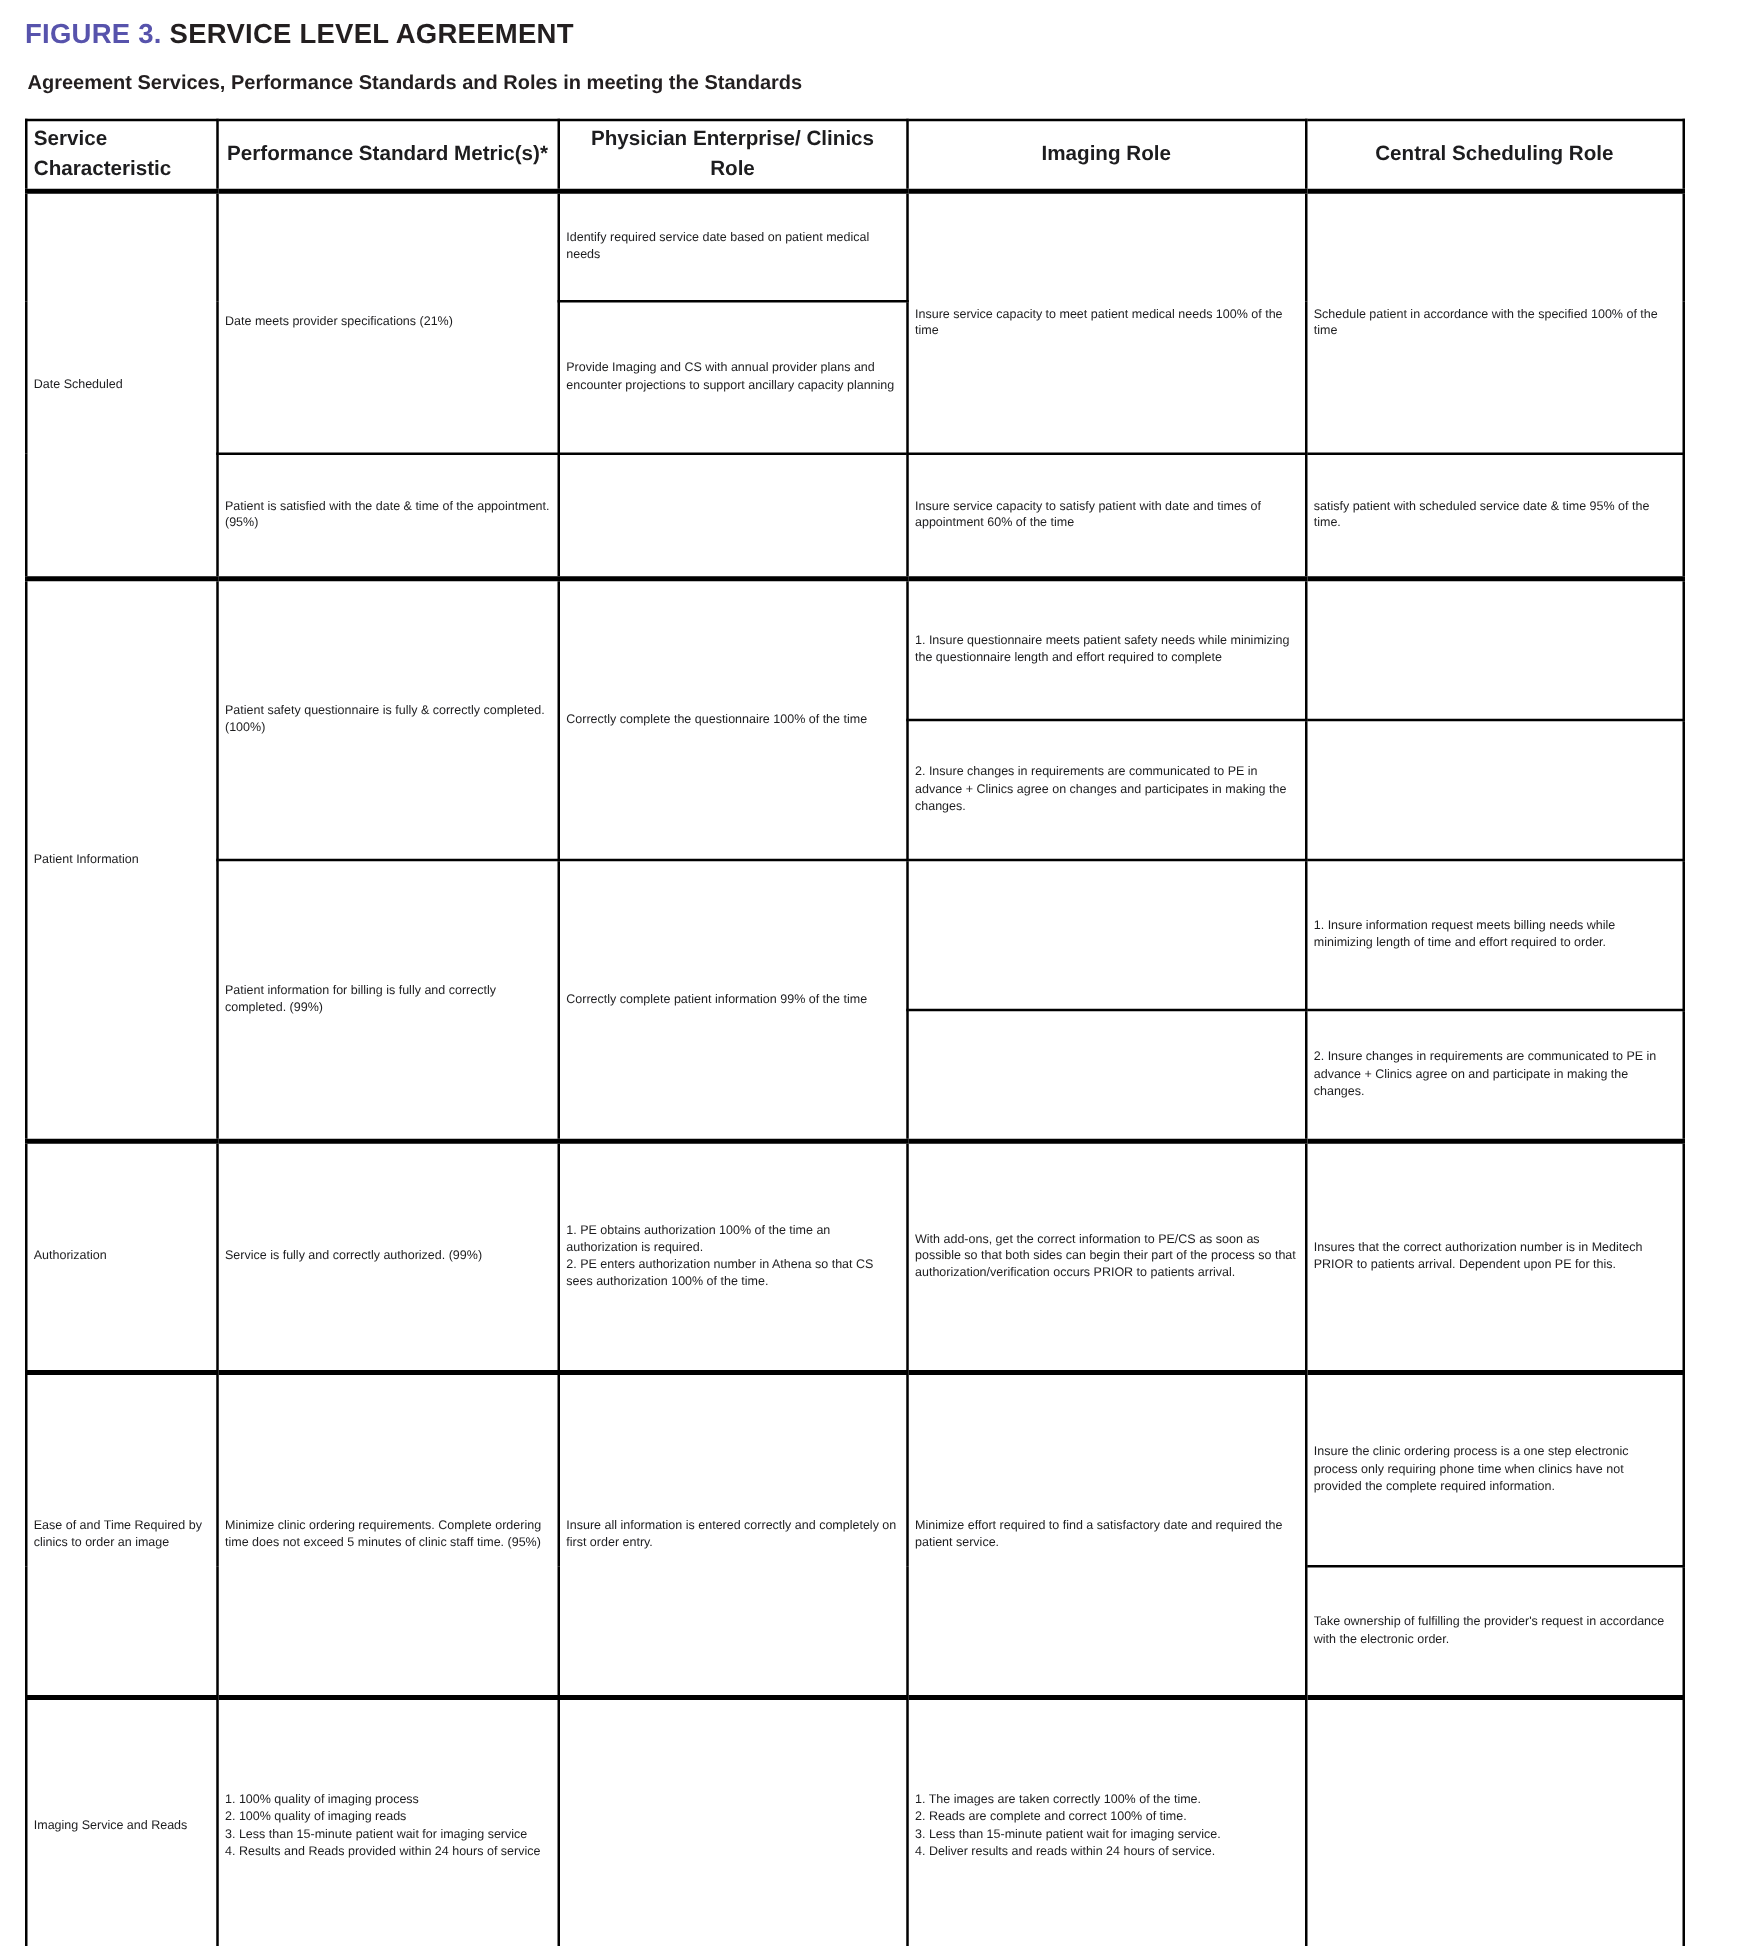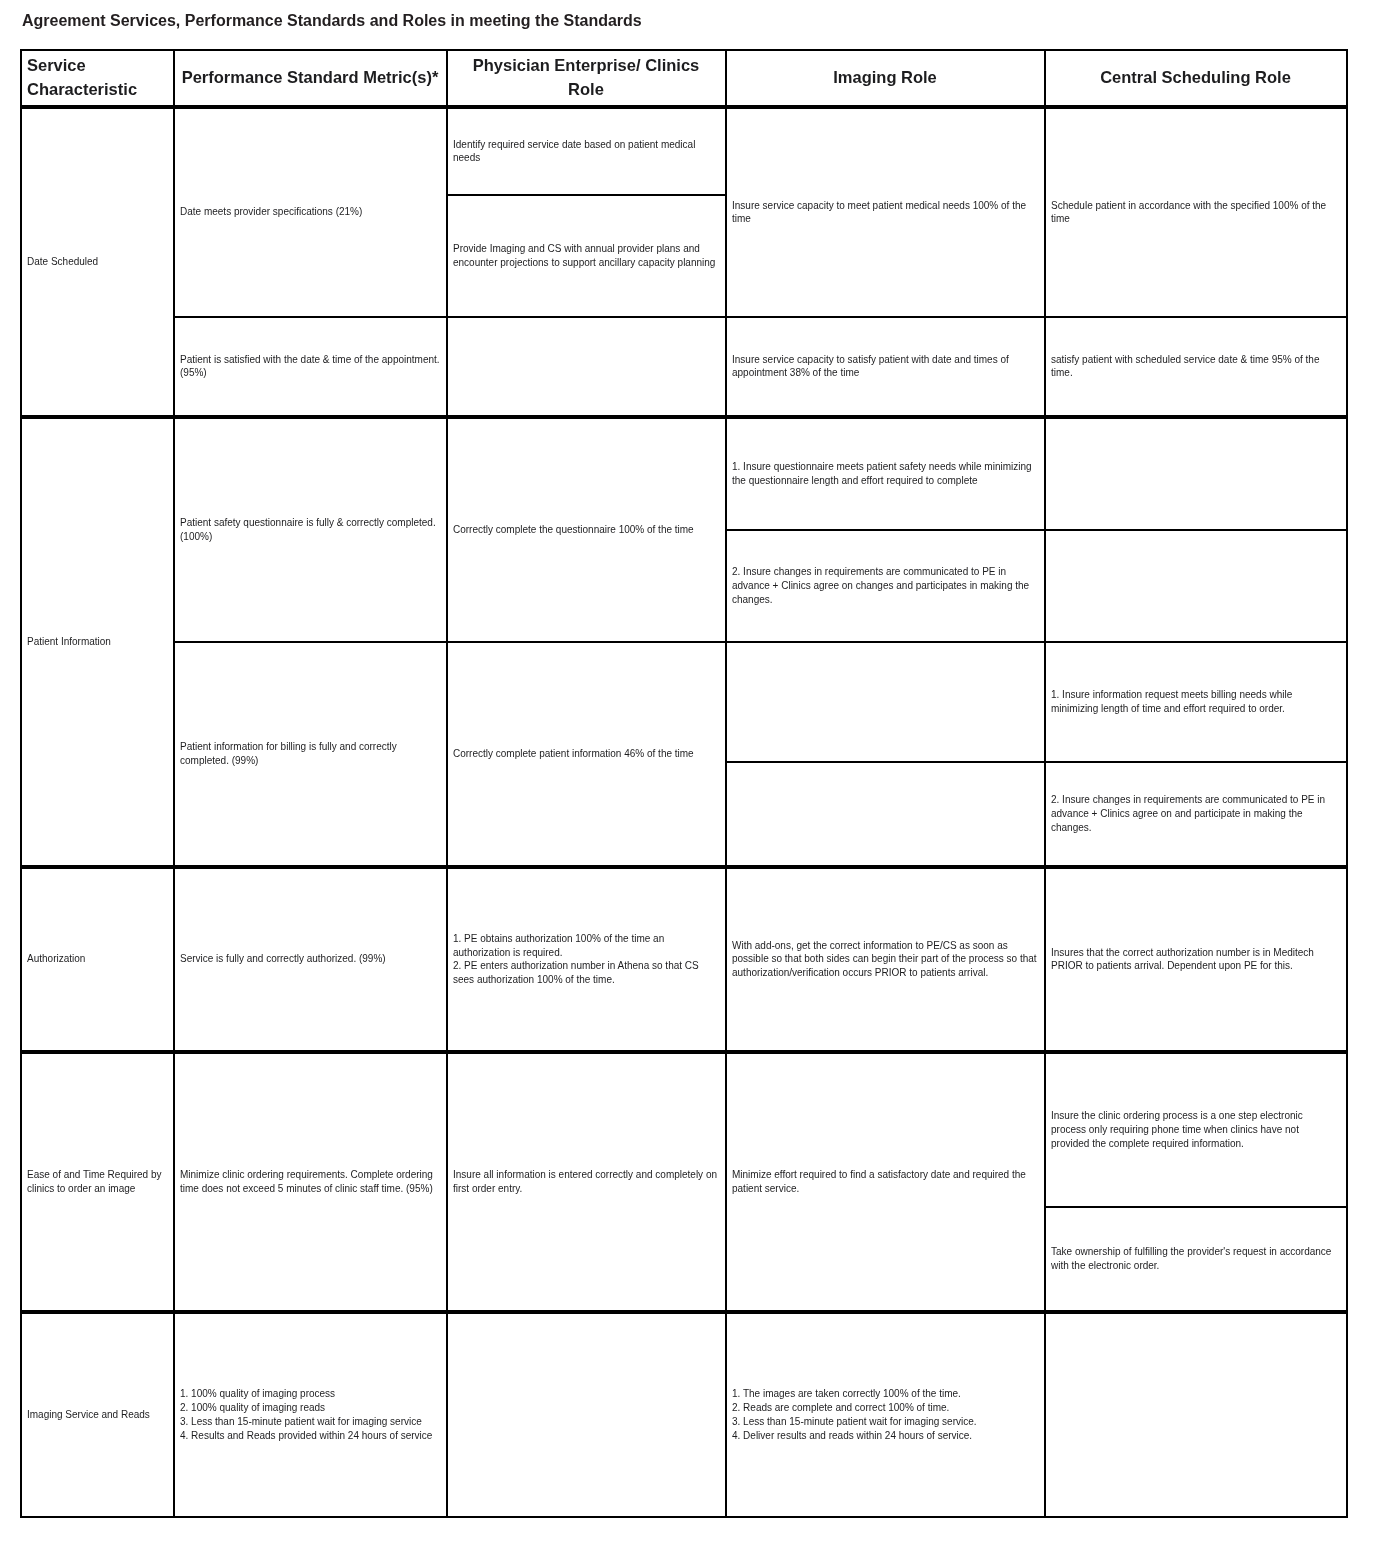--- a/index.html
+++ b/index.html
@@ -52,20 +52,21 @@
   }
   table.sla th.left { text-align: left; }
   
   table.sla .ge { border-bottom-width: 4px; }
 </style>
 </head>
 <body>
 
 <div class="page">
 
+  <h1 class="fig-title"><span class="fig-label">FIGURE 3.</span> <span>SERVICE LEVEL AGREEMENT</span></h1>
 
   <p class="fig-subtitle">Agreement Services, Performance Standards and Roles in meeting the Standards</p>
 
   <table class="sla">
     <colgroup>
       <col style="width:153px">
       <col style="width:273px">
       <col style="width:279px">
       <col style="width:319px">
       <col style="width:302px">
@@ -88,40 +89,40 @@
       <td rowspan="2">Schedule patient in accordance with the  specified 100% of the time</td>
     </tr>
 
     <tr style="height:122px">
       <td>Provide Imaging and CS with annual provider plans and encounter projections to support ancillary capacity planning</td>
     </tr>
 
     <tr style="height:100px">
       <td class="ge">Patient is satisfied with the date &amp; time of the appointment. (95%)</td>
       <td class="ge"></td>
-      <td class="ge">Insure service capacity to satisfy patient with date and times of appointment   38% of the time</td>
+      <td class="ge">Insure service capacity to satisfy patient with date and times of appointment   60% of the time</td>
       <td class="ge">satisfy patient with scheduled service date &amp; time 95% of the time.</td>
     </tr>
 
     <tr style="height:113px">
       <td rowspan="4" class="ge">Patient Information</td>
       <td rowspan="2">Patient safety questionnaire is fully &amp; correctly completed. (100%)</td>
       <td rowspan="2">Correctly complete the questionnaire 100% of the time</td>
       <td>1. Insure questionnaire meets patient safety needs while minimizing the questionnaire length and effort required to complete</td>
       <td></td>
     </tr>
 
     <tr style="height:112px">
       <td>2. Insure changes in requirements are communicated to PE in advance + Clinics agree on changes and participates in making  the changes.</td>
       <td></td>
     </tr>
 
     <tr style="height:120px">
       <td rowspan="2" class="ge">Patient information for billing is fully and correctly completed. (99%)</td>
-      <td rowspan="2" class="ge">Correctly complete patient information 46% of the time</td>
+      <td rowspan="2" class="ge">Correctly complete patient information 99% of the time</td>
       <td></td>
       <td>1. Insure information request meets billing needs while minimizing length of time and effort required to order.</td>
     </tr>
 
     <tr style="height:105px">
       <td class="ge"></td>
       <td class="ge">2. Insure changes in requirements are communicated to PE in advance + Clinics agree on and participate in making the changes.</td>
     </tr>
 
     <tr style="height:185px">

